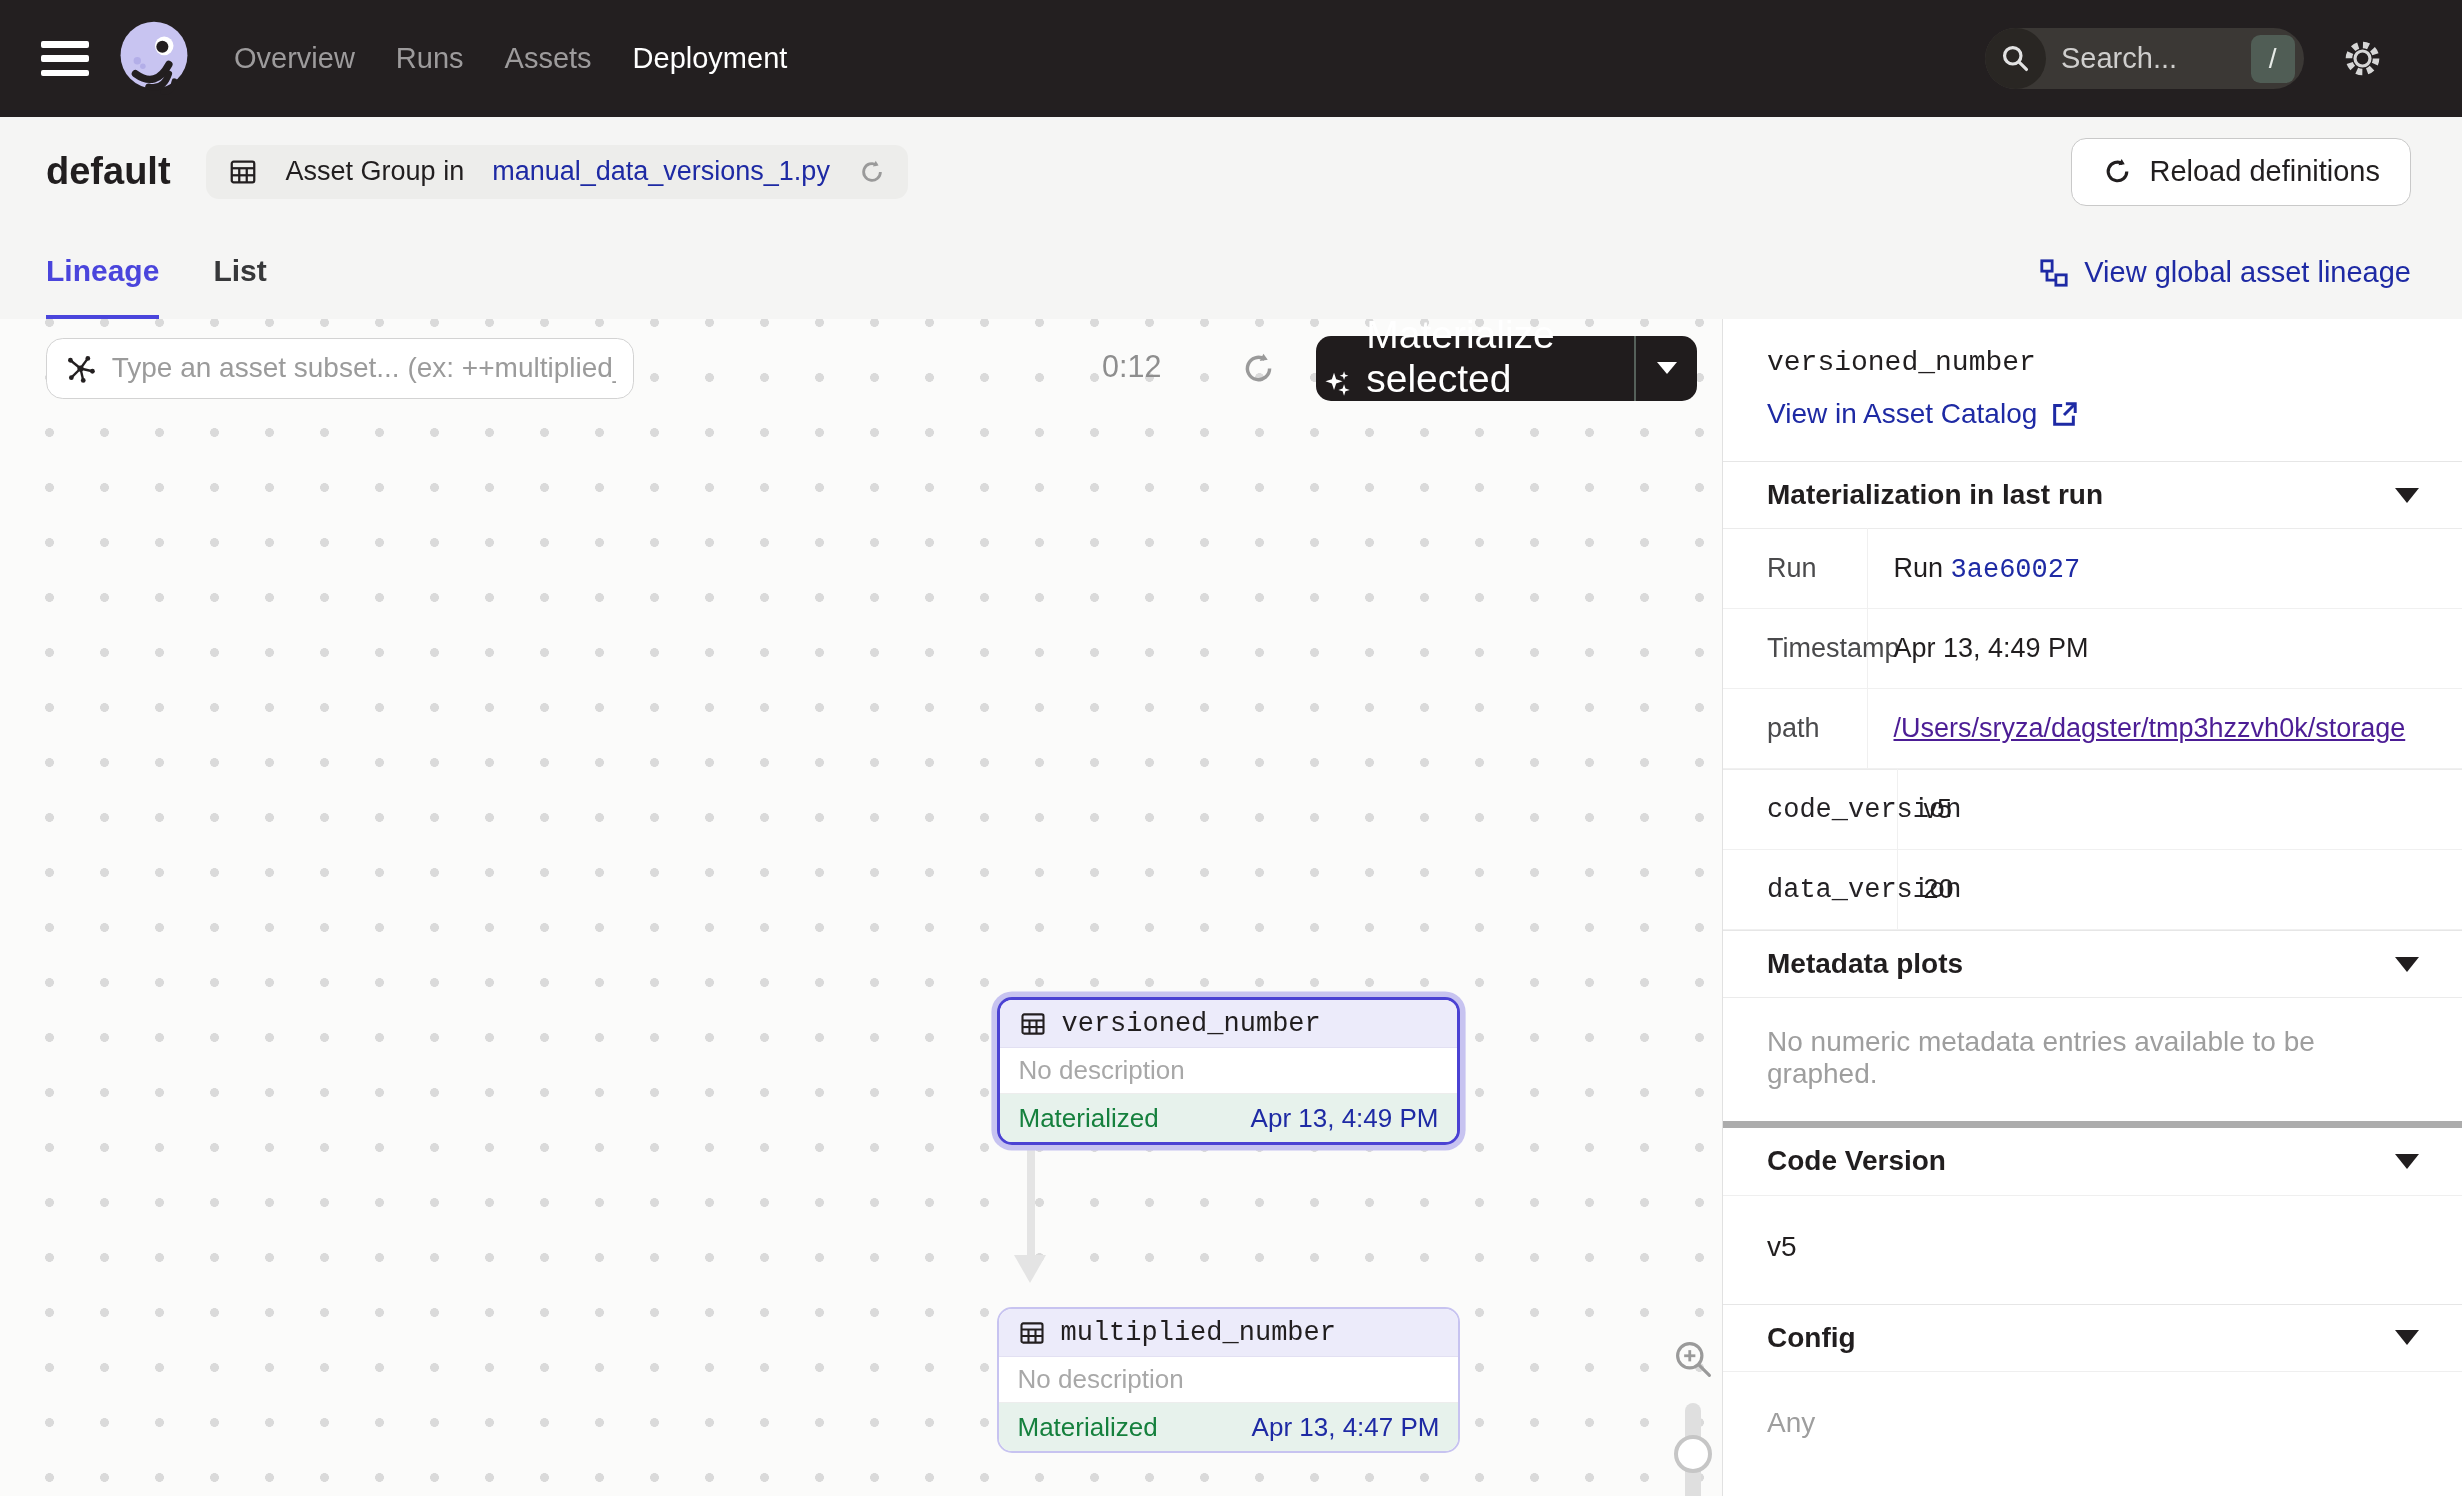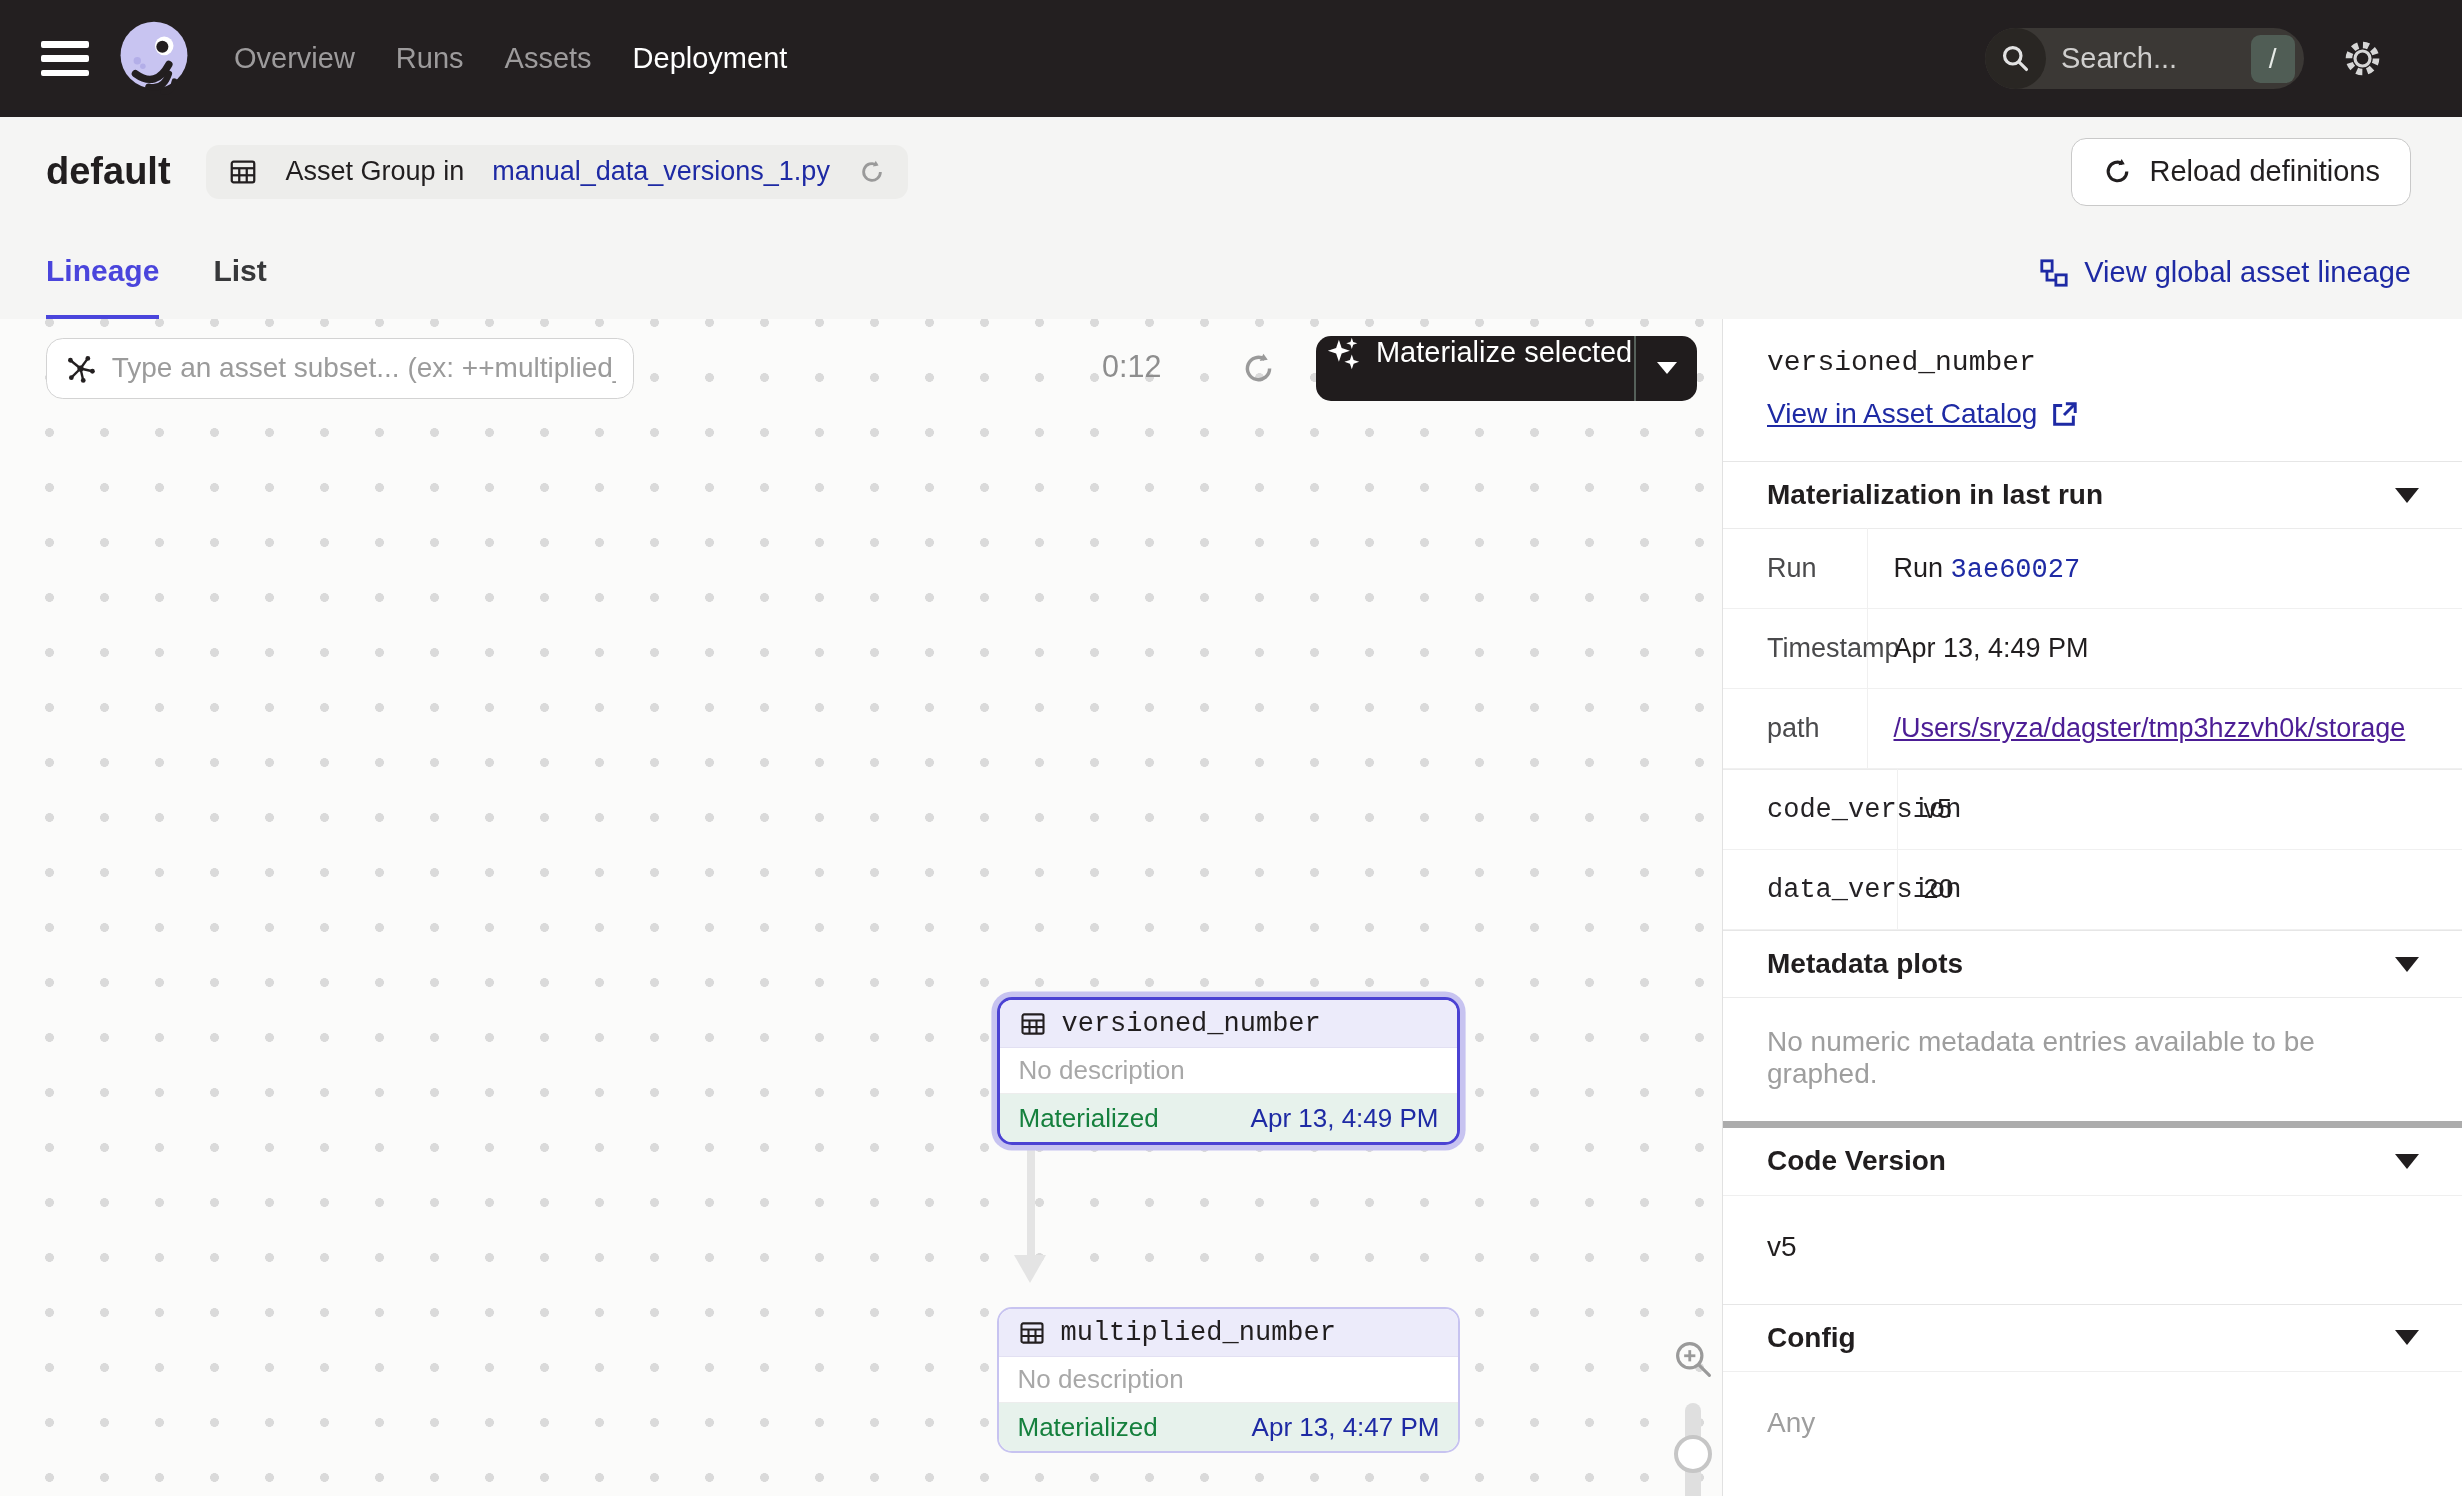--- a/index.html
+++ b/index.html
@@ -46,21 +46,21 @@
   .subset-input { position:absolute; left:46px; top:18.5px; width:588px; height:61px; background:#fff;
                   border:1.9px solid #D3D3D3; border-radius:16.7px; display:flex; align-items:center; gap:15px; padding:0 16.7px; }
   .subset-input input { flex:1; border:none; outline:none; font-size:28px; font-family:"Liberation Sans",sans-serif; color:#211E1F; background:transparent; }
   .subset-input input::placeholder { color:#9B9B9B; }
 
   .timer { position:absolute; left:1102px; top:30px; font-size:30.5px; color:#8E8E8E; }
   .graph-refresh { position:absolute; left:1240px; top:31px; cursor:pointer; }
 
   .materialize-btn { position:absolute; left:1316px; top:16.7px; width:381px; height:65px; background:#201C1D;
                      border-radius:15px; display:flex; align-items:stretch; color:#fff; cursor:pointer; }
-  .mat-main { flex:1; display:flex; align-items:flex-start; justify-content:center; gap:15px; font-size:29px;padding-left:8px; }
+  .mat-main { flex:1; display:flex; align-items:flex-end; justify-content:center; gap:15px; font-size:39px;padding-left:8px; }
   .mat-divider { width:1.9px; background:#55605A; margin:0; }
   .mat-caret-zone { width:61px; display:flex; align-items:center; justify-content:center; }
   .caret-down-white { width:0; height:0; border-left:10.2px solid transparent; border-right:10.2px solid transparent; border-top:12px solid #fff; }
 
   
   .asset-node { position:absolute; width:463px; background:#fff; border-radius:15px; overflow:hidden; cursor:pointer; }
   .node-selected { left:997px; top:678px; border:3.7px solid #4B42D3; box-shadow:0 0 0 5.6px #C7C3F0; }
   .node-plain    { left:997px; top:988px; border:2.8px solid #C7C3F0; }
   .node-header { background:#ECEBFA; height:48px; display:flex; align-items:center; gap:15px; padding:0 18.5px;
                  font-family:"Liberation Mono","DejaVu Sans Mono",monospace; font-size:27px; border-bottom:0.9px solid #E2E0F2; }
@@ -75,21 +75,21 @@
 
   
   .zctl { position:absolute; cursor:pointer; }
   .slider-track { position:absolute; left:1685px; top:1084px; width:15.7px; height:261px; background:#DFDFDF; border-radius:8.3px; cursor:pointer; }
   .slider-handle { position:absolute; left:1674px; top:1116px; width:38px; height:38px; border-radius:50%; background:#fff; border:4.6px solid #C6C6C6; cursor:pointer; }
 
   
   .panel { width:740px; background:#fff; border-left:0.9px solid #E1E1E1; }
   .panel-head { padding:28px 44px 31px; }
   .panel-title { font-size:28px; margin-bottom:20.4px; }
-  .panel-link { display:inline-flex; align-items:center; gap:13px; font-size:28px; color:#1E2AA4; cursor:pointer;text-decoration:underline; }
+  .panel-link { display:inline-flex; align-items:center; gap:13px; font-size:28px; color:#1E2AA4; cursor:pointer; }
   .section-header { display:flex; align-items:center; justify-content:space-between; height:67px;
                     padding:0 43px 0 44px; border-top:0.9px solid #E6E6E6; font-size:28px; font-weight:700; cursor:pointer; }
   .caret-down { width:0; height:0; border-left:12px solid transparent; border-right:12px solid transparent; border-top:15px solid #211E1F; }
   table.kv { width:100%; border-collapse:collapse; table-layout:fixed; border-top:0.9px solid #EBEBEB; }
   table.kv td { border-bottom:0.9px solid #F0F0F0; font-size:27px; height:80px; vertical-align:middle; }
   td.k { padding-left:44px; border-right:0.9px solid #F0F0F0; color:#4A4A4C; }
   td.v { padding-left:26px; white-space:nowrap; overflow:hidden; }
   .w1 td.k { width:144px; }
   .w2 td.k { width:174px; color:#242225; }
   .run-id { color:#1E2AA4; cursor:pointer; }

